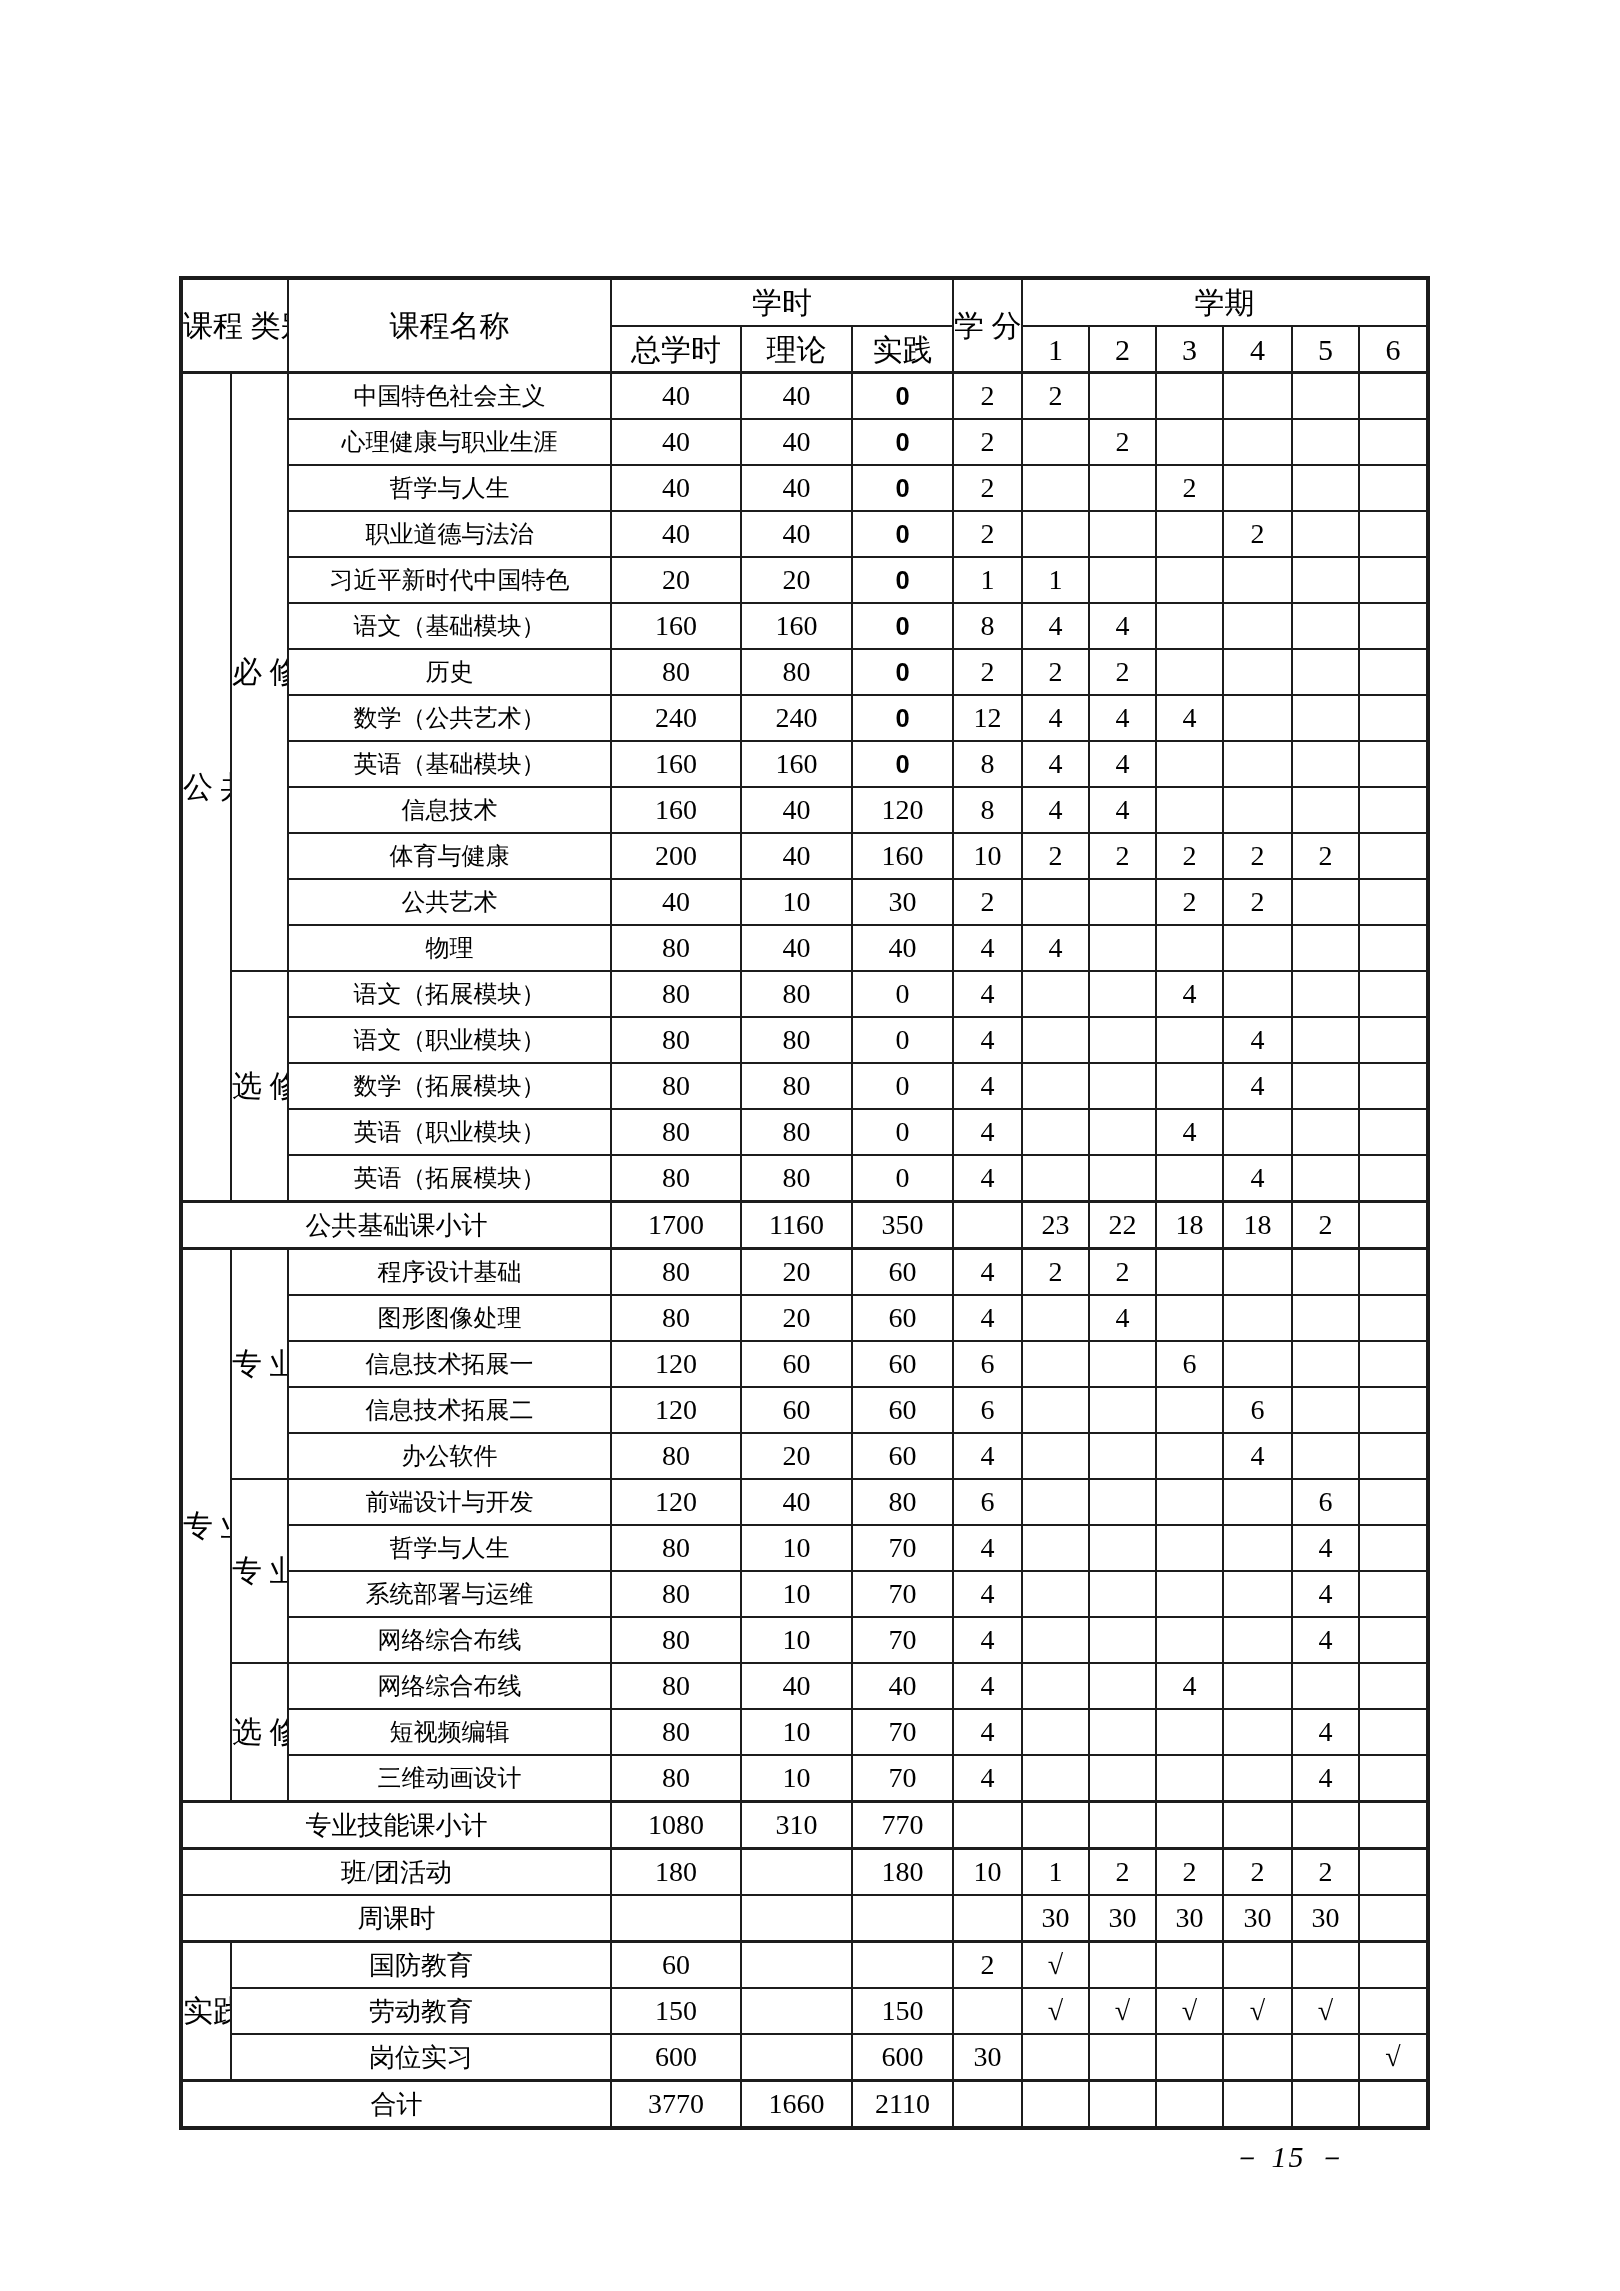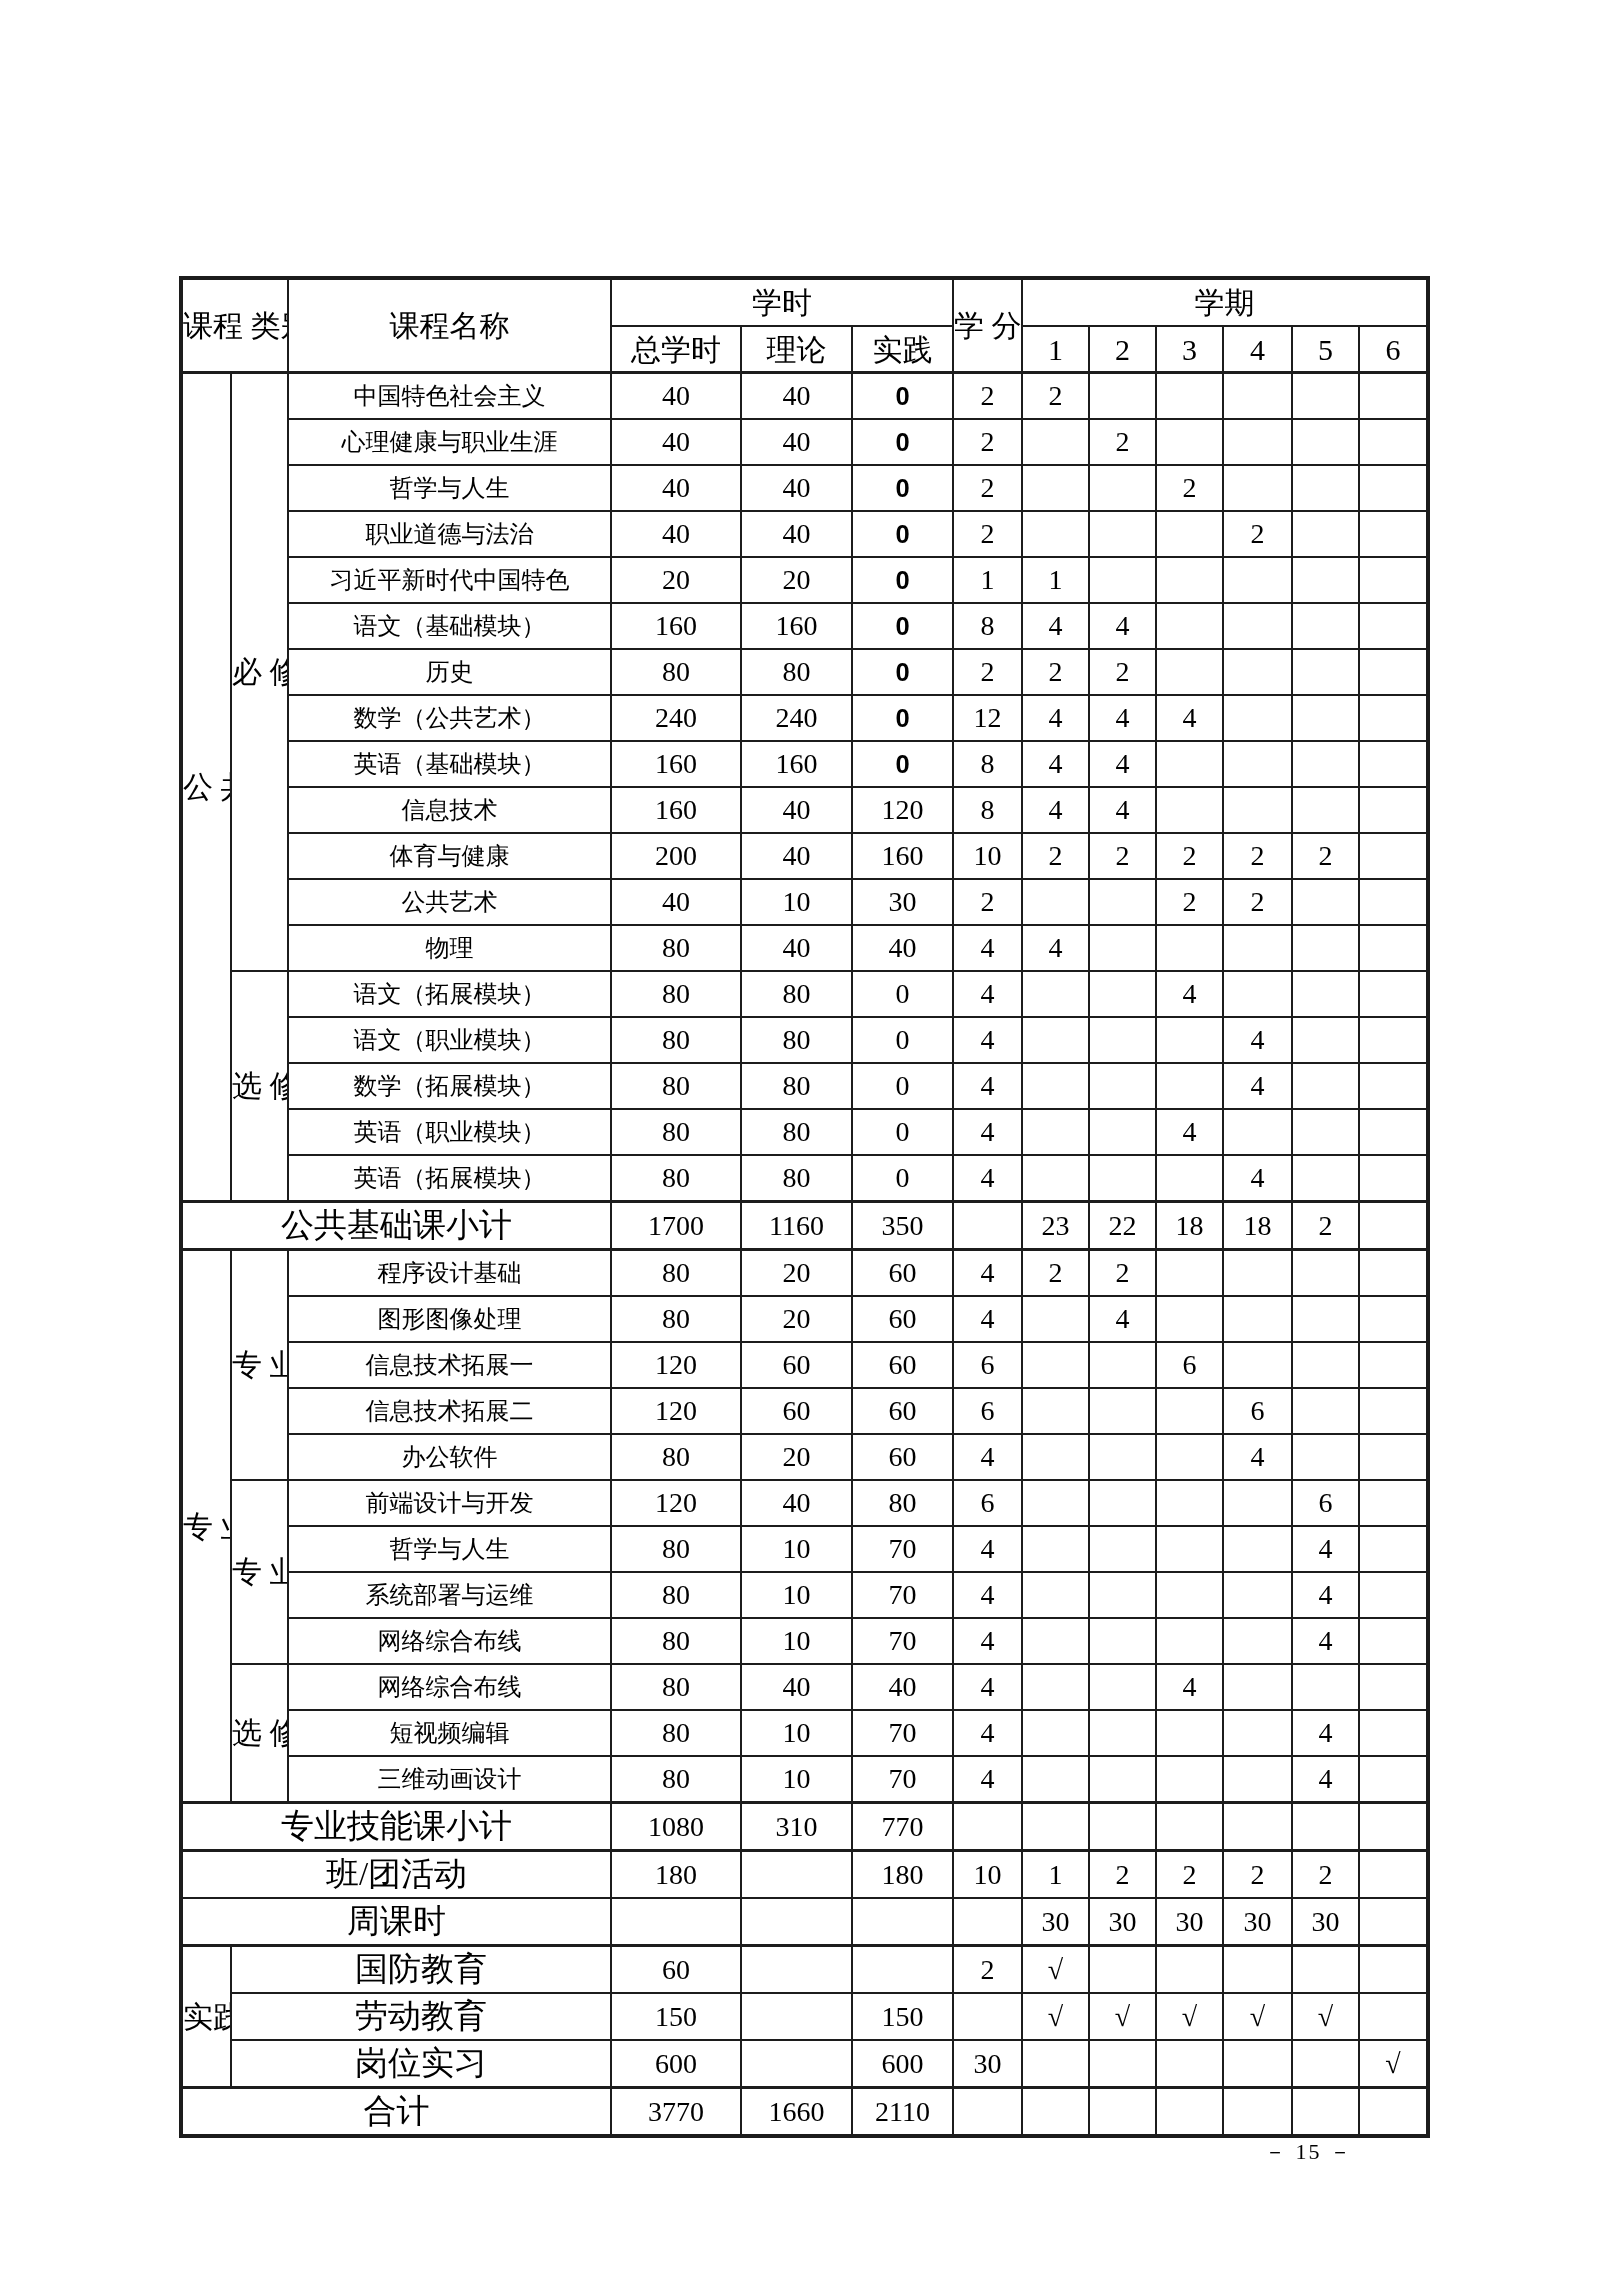--- a/index.html
+++ b/index.html
@@ -16,27 +16,27 @@
     border:2px solid #1c1c1c;padding:0;margin:0;
     text-align:center;vertical-align:middle;height:44px;
     white-space:nowrap;overflow:hidden;font-weight:normal;
   }
   tr.hr1 th{height:45px;}
   .h{font-weight:700;font-size:30px;line-height:37px;white-space:pre-line;}
   .vlabel{font-weight:700;font-size:30px;white-space:pre-line;}
   .vlabel2{font-weight:700;font-size:30px;white-space:pre-line;line-height:44px;}
   .name{font-size:24px;}
   .num{font-size:28px;}
-  .blabel{font-weight:700;font-size:33px;}
+  .blabel{font-weight:700;font-size:26px;}
   td.z0{font-family:"Liberation Sans","DejaVu Sans",sans-serif;font-weight:700;font-size:25.5px;}
   tr.tt>td{border-top-width:3.9px;}
   tr.bb>td{border-bottom-width:3.9px;}
   .pageno{
     position:absolute;left:1230px;top:2137px;width:157px;
-    text-align:center;font-size:22px;letter-spacing:2px;
+    font-size:30px;letter-spacing:2px;font-style:italic;
   }
 </style>
 </head>
 <body>
 
 <div class="page">
 
   <table class="ct">
     <colgroup>
       <col style="width:50px">

